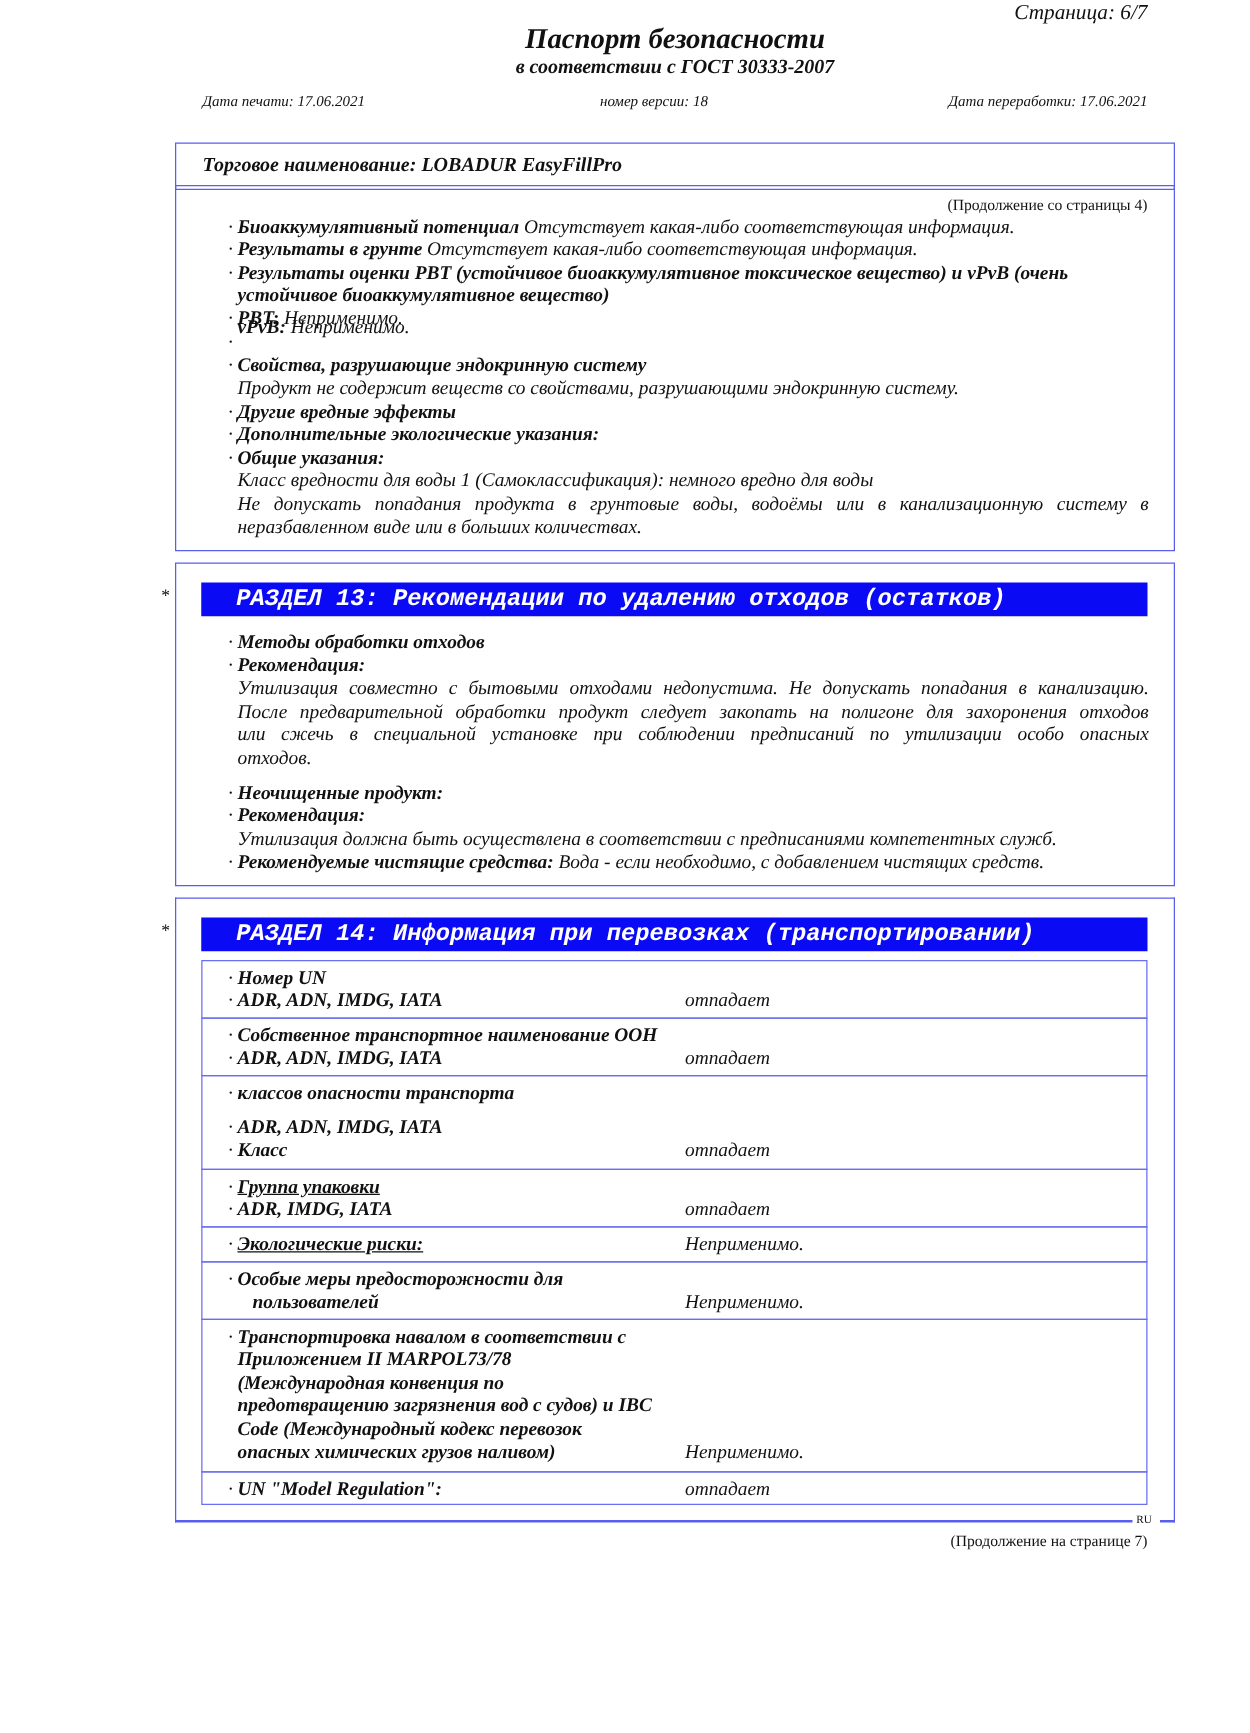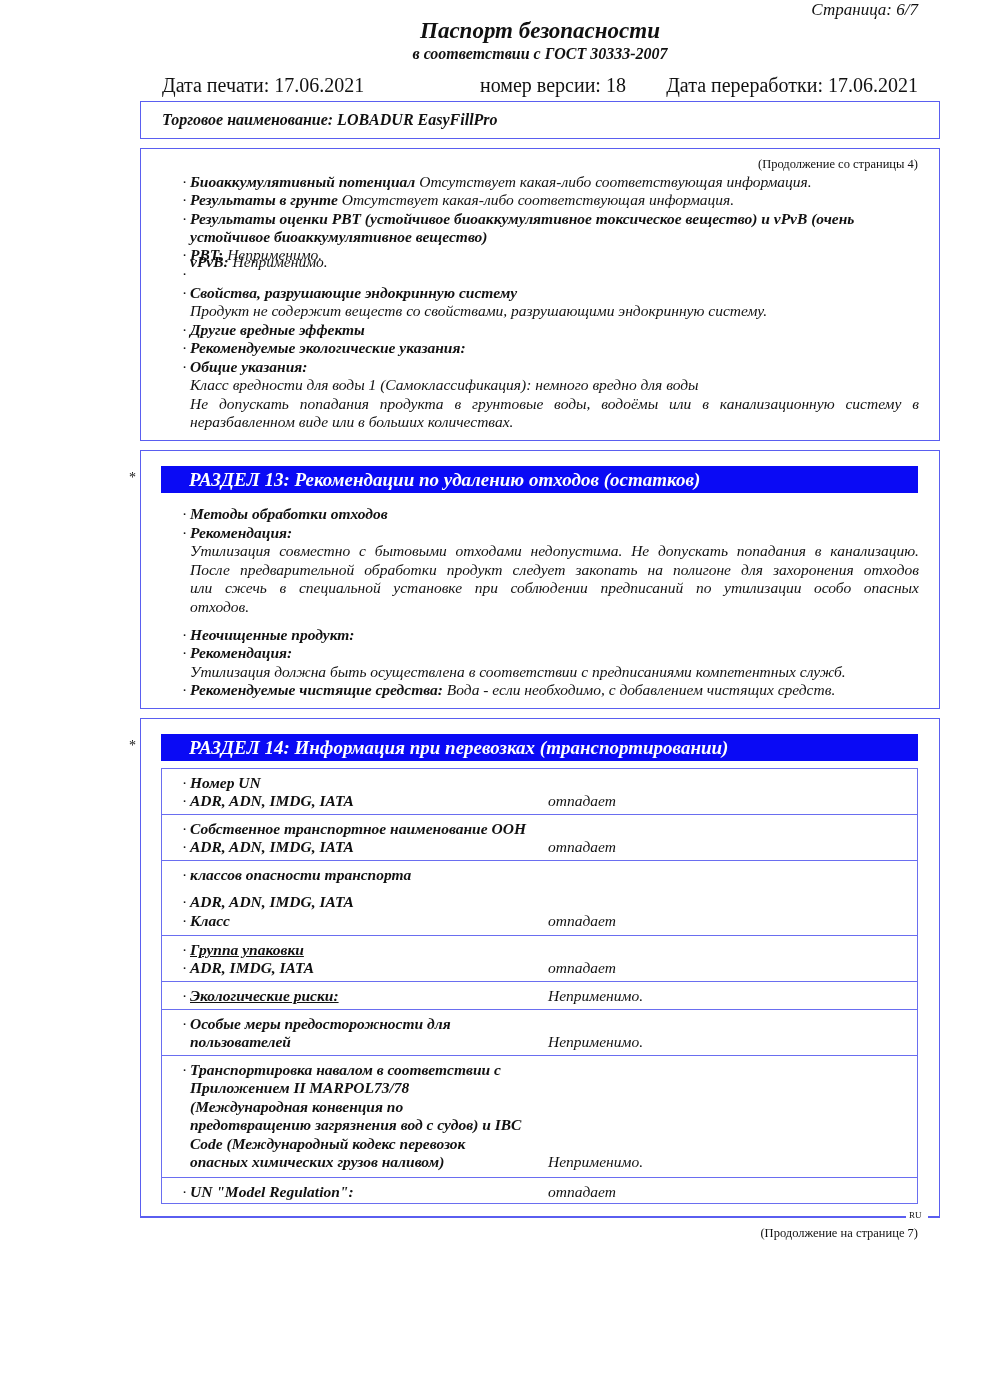--- a/index.html
+++ b/index.html
@@ -7,43 +7,43 @@
     width: 1000px; height: 1386px; position: relative; overflow: hidden;
     font-family: "Liberation Serif", "DejaVu Serif", serif;
     color: #111;
   }
   .abs { position: absolute; }
   .it { font-style: italic; }
   .b { font-weight: bold; font-style: italic; }
   .page-num { right: 82px; top: 0px; font-size: 17px; font-style: italic; }
   .doc-title { left: 0; width: 1080px; text-align: center; top: 18px; font-size: 23px; font-style: italic; font-weight: bold; }
   .doc-sub { left: 0; width: 1080px; text-align: center; top: 45px; font-size: 16px; font-style: italic; font-weight: bold; }
-  .meta { top: 74px; font-size: 20px; }
+  .meta { top: 74px; font-size: 12px; font-style: italic; }
   .box { position: absolute; border: 1.5px solid #5a5ef0; box-sizing: border-box; }
   .line { position: absolute; left: 190px; font-size: 15.5px; line-height: 18.4px; white-space: nowrap; }
   .dot { position: absolute; left: 182px; font-size: 15.5px; }
   .just { white-space: normal; width: 729px; text-align: justify; text-align-last: justify; }
   .hdr { position: absolute; left: 161px; width: 757px; height: 27px; background: #0a0af5; color: #fff;
-         font-size: 19px; font-style: italic; font-weight: bold; line-height: 27px; box-sizing: border-box; padding-left: 28px; }
+         font-size: 19px; font-style: italic; font-weight: bold; line-height: 27px; box-sizing: border-box; padding-left: 28px; font-family: Liberation Mono, monospace; }
   .star { position: absolute; left: 129px; font-size: 14px; }
   .row { position: absolute; left: 161px; width: 757px; border: 1px solid #6a6ef0; box-sizing: border-box; }
   .val { position: absolute; left: 548px; font-size: 15.5px; font-style: italic; }
   .small { font-size: 12.5px; }
 </style>
 </head>
 <body>
 
 <div class="abs page-num">Страница: 6/7</div>
 <div class="abs doc-title">Паспорт безопасности</div>
 <div class="abs doc-sub">в соответствии с ГОСТ 30333-2007</div>
 <div class="abs meta" style="left:162px">Дата печати: 17.06.2021</div>
 <div class="abs meta" style="left:480px">номер версии: 18</div>
 <div class="abs meta" style="right:82px">Дата переработки: 17.06.2021</div>
 
-<div class="box" style="left:140px; top:101px; width:800px; height:38px;padding-left:44px;">
+<div class="box" style="left:140px; top:114px; width:800px; height:38px;padding-left:44px;">
   <div class="abs b" style="left:21px; top:9px; font-size:16px;">Торговое наименование: LOBADUR EasyFillPro</div>
 </div>
 
 <div class="box" style="left:140px; top:148px; width:800px; height:293px;"></div>
 <div class="abs small" style="right:82px; top:157px;">(Продолжение со страницы 4)</div>
 
 <span class="dot" style="top:173px">·</span>
 <div class="line" style="top:173px"><span class="b">Биоаккумулятивный потенциал</span><span class="it"> Отсутствует какая-либо соответствующая информация.</span></div>
 <span class="dot" style="top:191px">·</span>
 <div class="line" style="top:191px"><span class="b">Результаты в грунте</span><span class="it"> Отсутствует какая-либо соответствующая информация.</span></div>
@@ -53,21 +53,21 @@
 <span class="dot" style="top:246px">·</span>
 <div class="line" style="top:246px"><span class="b">PBT:</span><span class="it"> Неприменимо.</span></div>
 <span class="dot" style="top:265px">·</span>
 <div class="line" style="top:253px"><span class="b">vPvB:</span><span class="it"> Неприменимо.</span></div>
 <span class="dot" style="top:284px">·</span>
 <div class="line b" style="top:284px">Свойства, разрушающие эндокринную систему</div>
 <div class="line it" style="top:302px">Продукт не содержит веществ со свойствами, разрушающими эндокринную систему.</div>
 <span class="dot" style="top:321px">·</span>
 <div class="line b" style="top:321px">Другие вредные эффекты</div>
 <span class="dot" style="top:339px">·</span>
-<div class="line b" style="top:339px">Рекомендуемые экологические указания:</div>
+<div class="line b" style="top:339px">Дополнительные экологические указания:</div>
 <span class="dot" style="top:358px">·</span>
 <div class="line b" style="top:358px">Общие указания:</div>
 <div class="line it" style="top:376px">Класс вредности для воды 1 (Самоклассификация): немного вредно для воды</div>
 <div class="line it just" style="top:395px">Не допускать попадания продукта в грунтовые воды, водоёмы или в канализационную систему в</div>
 <div class="line it" style="top:413px">неразбавленном виде или в больших количествах.</div>
 
 <div class="box" style="left:140px; top:450px; width:800px; height:259px;"></div>
 <div class="star" style="top:470px">*</div>
 <div class="hdr" style="top:466px">РАЗДЕЛ 13: Рекомендации по удалению отходов (остатков)</div>
 
@@ -121,21 +121,21 @@
     <span class="dot" style="top: 959.4px;">·</span>
     <div class="line b" style="top: 959.4px;">ADR, IMDG, IATA</div>
     <div class="val" style="top: 959.4px;">отпадает</div>
     <div class="row" style="top: 981px; height: 29px;"></div>
     <span class="dot" style="top: 987px;">·</span>
     <div class="line b" style="top: 987px; text-decoration: underline;">Экологические риски:</div>
     <div class="val" style="top: 987px;">Неприменимо.</div>
     <div class="row" style="top: 1009px; height: 47px;"></div>
     <span class="dot" style="top: 1015px;">·</span>
     <div class="line b" style="top: 1015px;">Особые меры предосторожности для</div>
-    <div class="line b" style="top: 1033.4px;">пользователей</div>
+    <div class="line b" style="top: 1033.4px; margin-left: 12px;">пользователей</div>
     <div class="val" style="top: 1033.4px;">Неприменимо.</div>
     <div class="row" style="top: 1055px; height: 123px;"></div>
     <span class="dot" style="top: 1061px;">·</span>
     <div class="line b" style="top: 1061px;">Транспортировка навалом в соответствии с</div>
     <div class="line b" style="top: 1079.4px;">Приложением II MARPOL73/78</div>
     <div class="line b" style="top: 1097.8px;">(Международная конвенция по</div>
     <div class="line b" style="top: 1116.2px;">предотвращению загрязнения вод с судов) и IBC</div>
     <div class="line b" style="top: 1134.6px;">Code (Международный кодекс перевозок</div>
     <div class="line b" style="top: 1153px;">опасных химических грузов наливом)</div>
     <div class="val" style="top: 1153px;">Неприменимо.</div>

